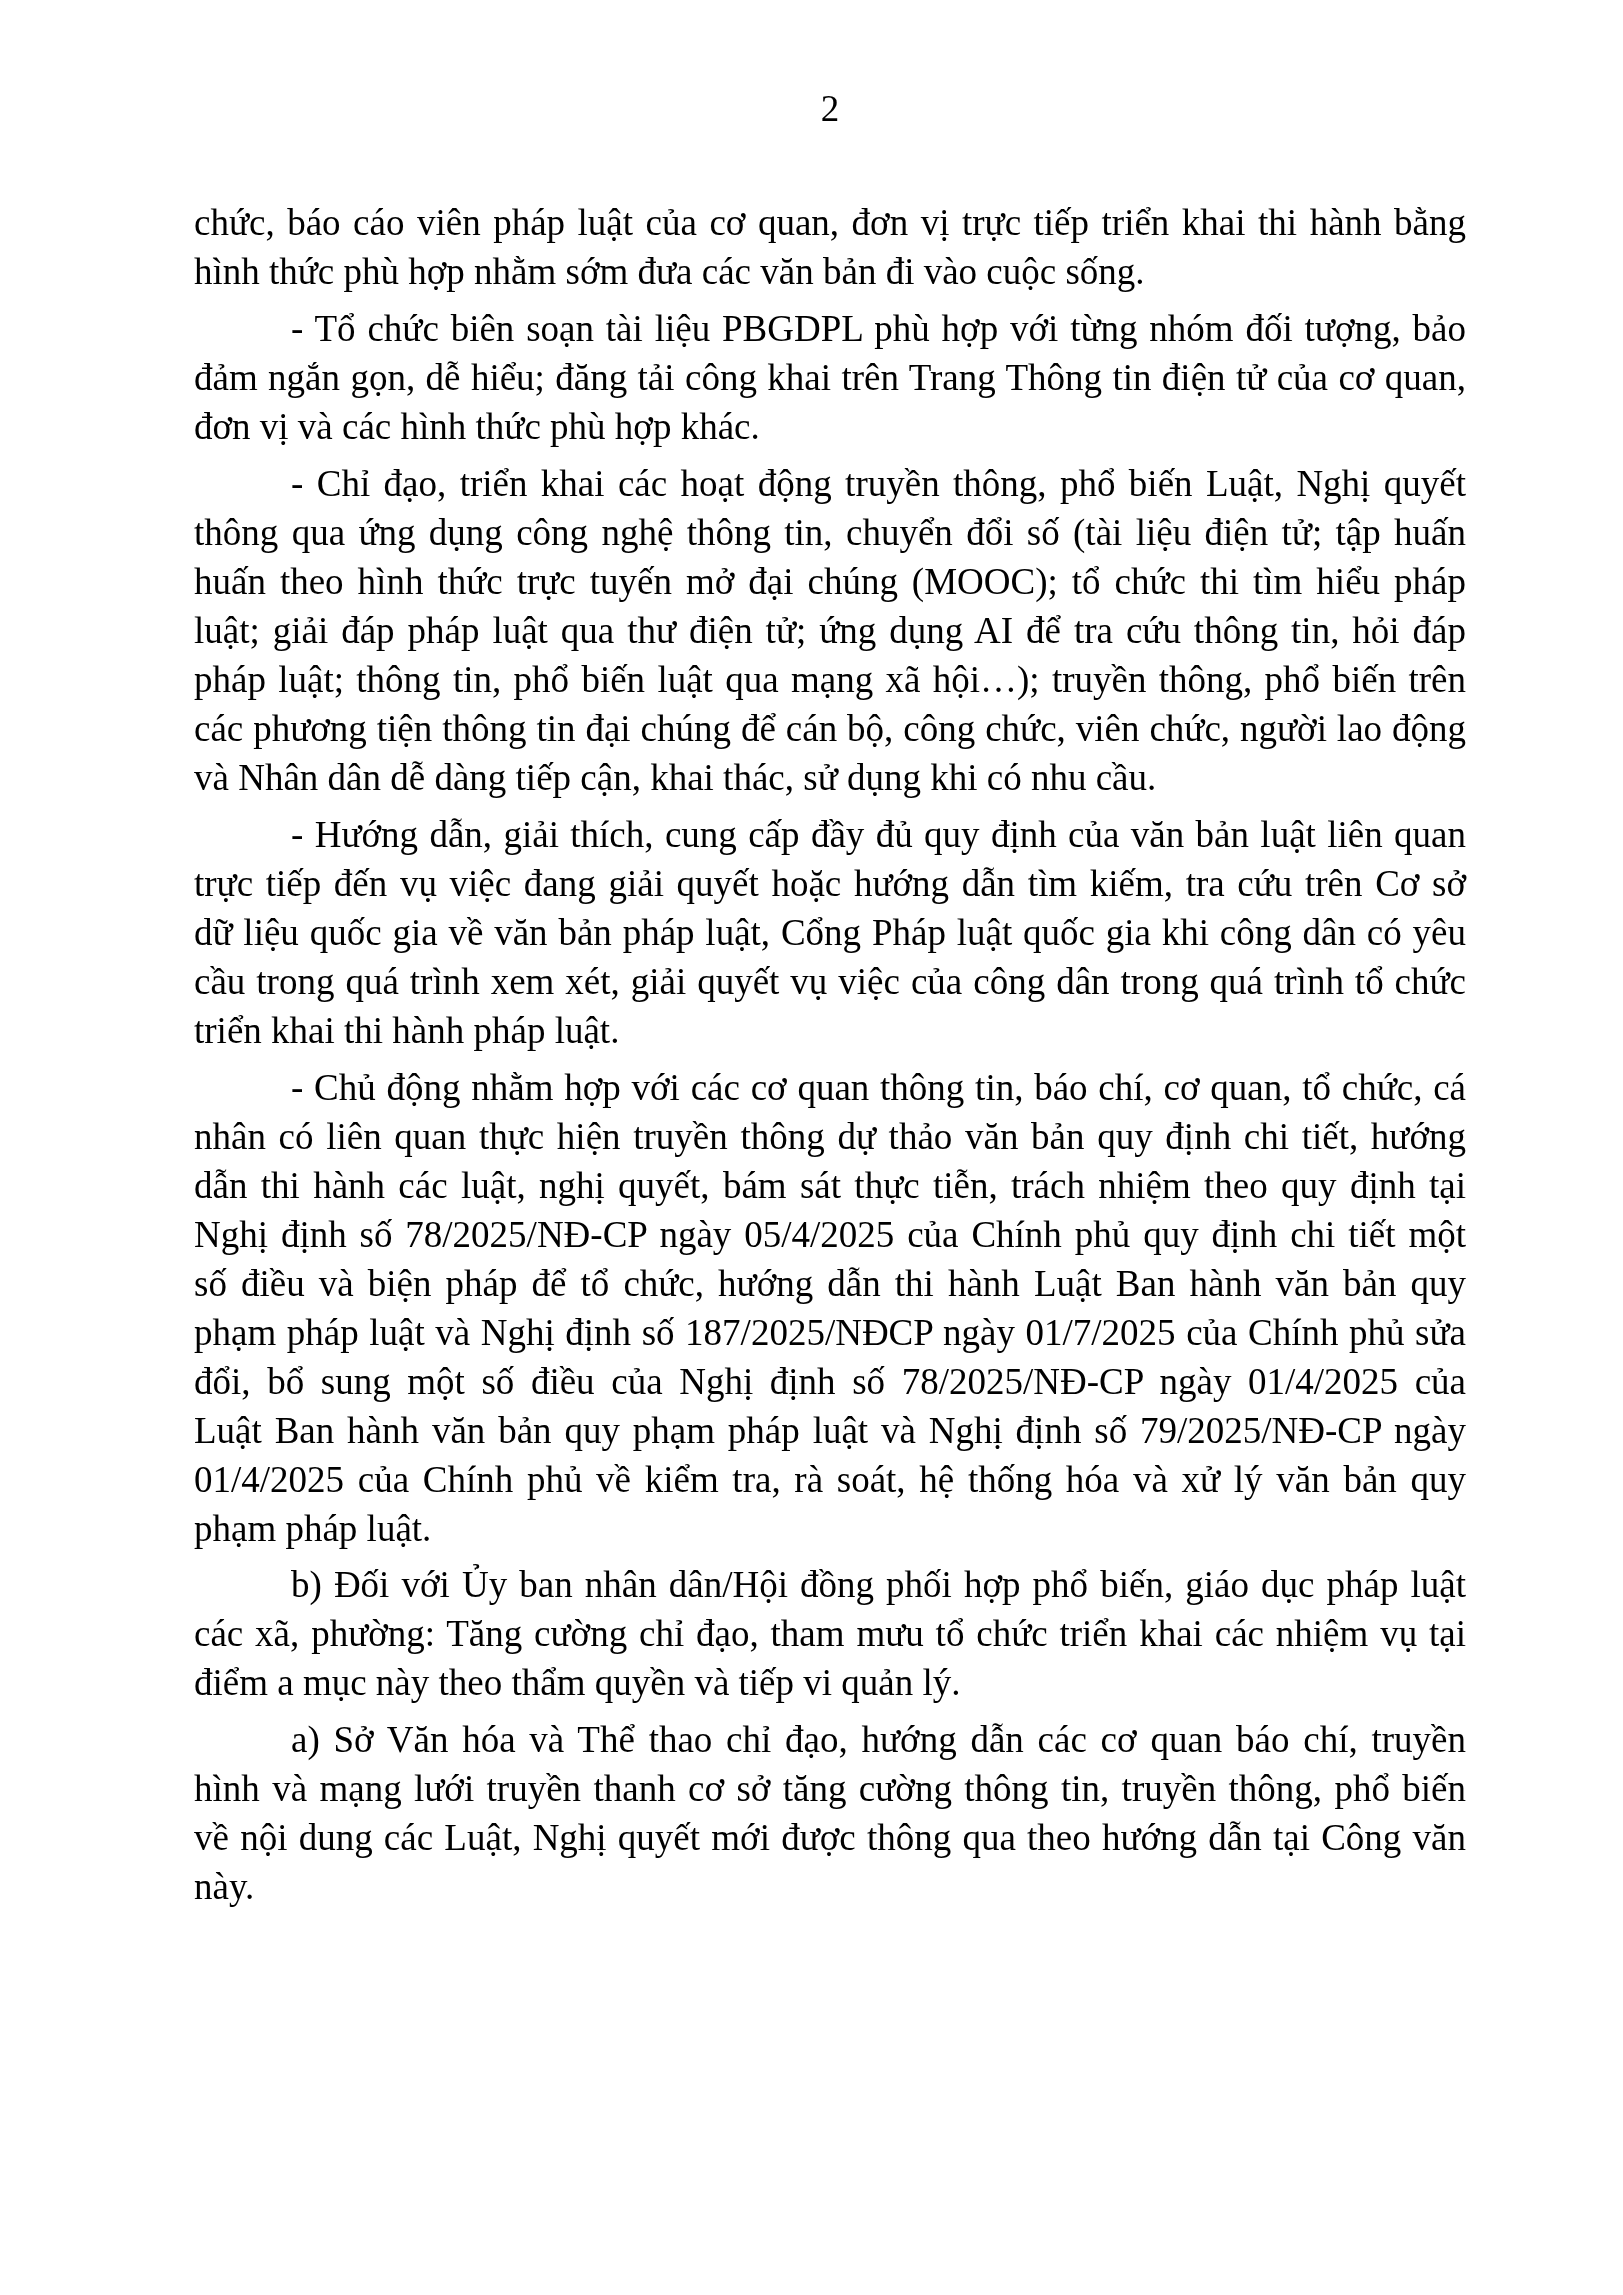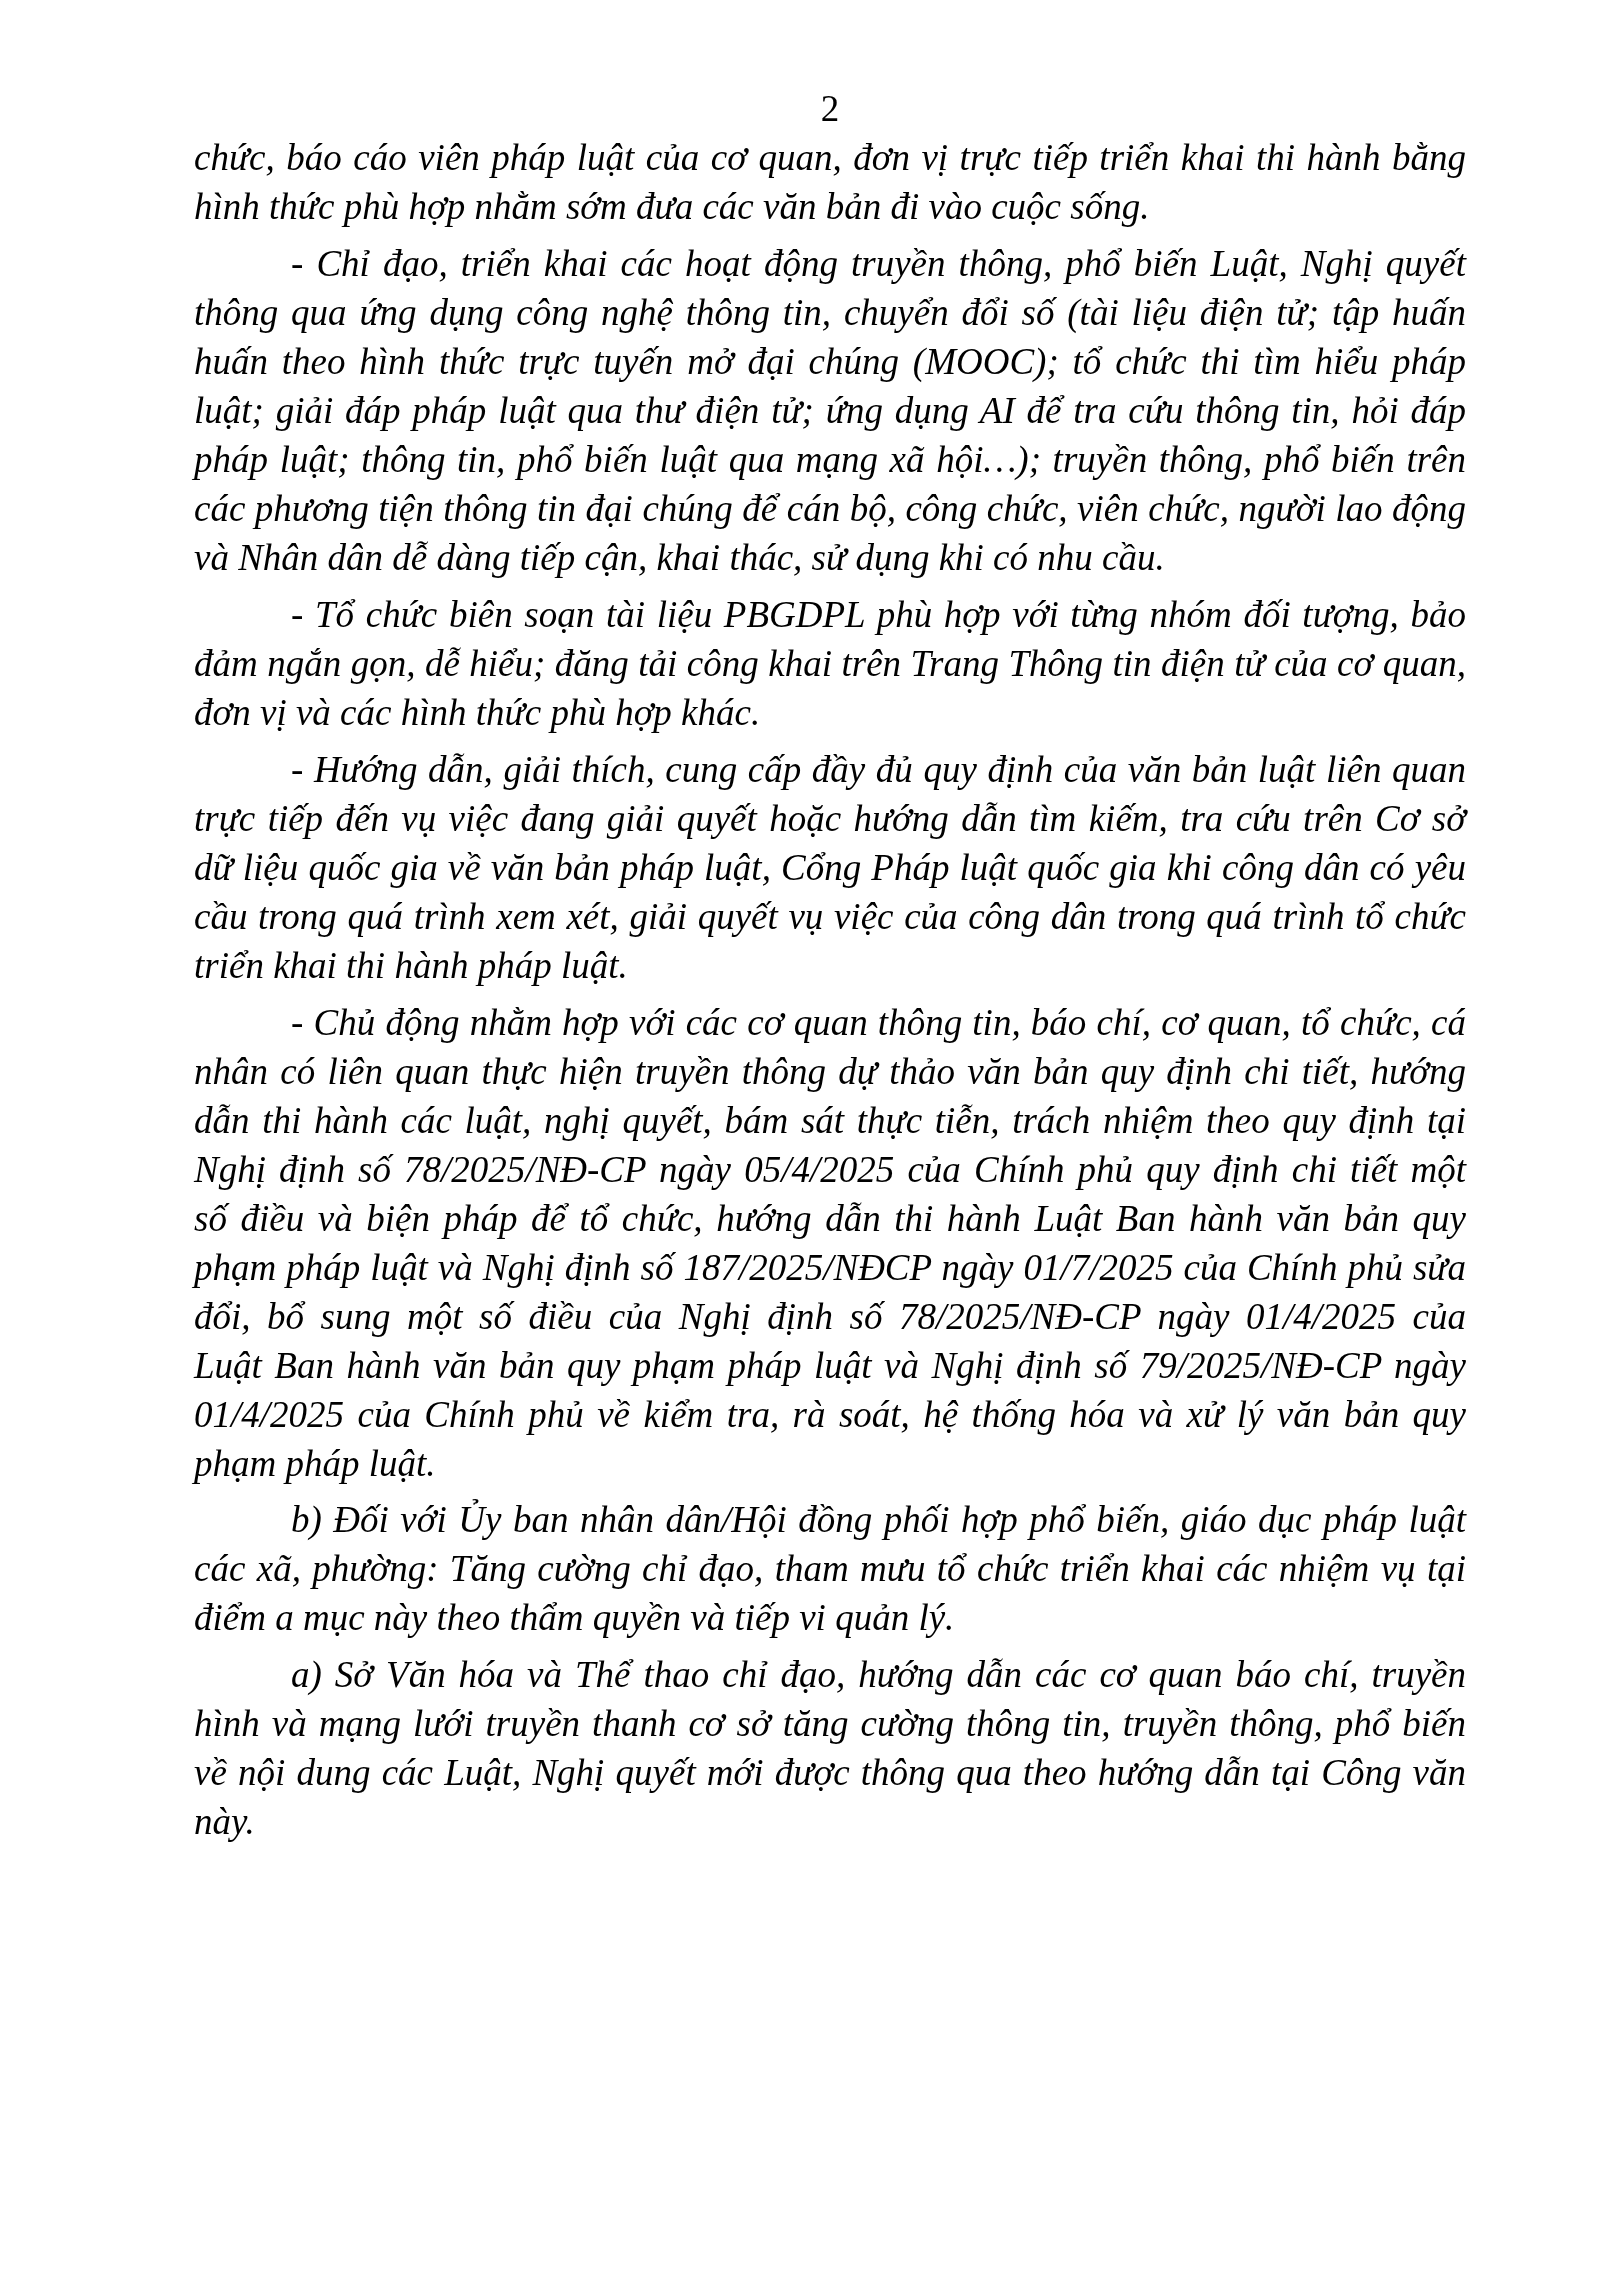--- a/index.html
+++ b/index.html
@@ -22,22 +22,22 @@
     padding-left: 194px;
     padding-right: 157px;
   }
   .page-header {
     margin-top: 84px;
     text-align: center;
     font-size: 37px;
     line-height: 49px;
   }
   .body-text {
+    margin-top: 65px;
     font-size: 37px;
-    font-style: italic;
   }
   .para {
     margin: 0;
   }
   .para + .para {
     margin-top: 7.9px;
   }
   .line {
     line-height: 49px;
     height: 49px;
@@ -61,32 +61,32 @@
 
 <div class="page">
   <div class="content">
     <div class="page-header">2</div>
     <div class="body-text" id="paragraphs">
         <div class="para">
           <div class="line first">chức, báo cáo viên pháp luật của cơ quan, đơn vị trực tiếp triển khai thi hành bằng</div>
           <div class="line last">hình thức phù hợp nhằm sớm đưa các văn bản đi vào cuộc sống.</div>
         </div>
         <div class="para indent">
+          <div class="line first">- Tổ chức biên soạn tài liệu PBGDPL phù hợp với từng nhóm đối tượng, bảo</div>
+          <div class="line">đảm ngắn gọn, dễ hiểu; đăng tải công khai trên Trang Thông tin điện tử của cơ quan,</div>
+          <div class="line last">đơn vị và các hình thức phù hợp khác.</div>
+        </div>
+        <div class="para indent">
           <div class="line first">- Chỉ đạo, triển khai các hoạt động truyền thông, phổ biến Luật, Nghị quyết</div>
           <div class="line">thông qua ứng dụng công nghệ thông tin, chuyển đổi số (tài liệu điện tử; tập huấn</div>
           <div class="line">huấn theo hình thức trực tuyến mở đại chúng (MOOC); tổ chức thi tìm hiểu pháp</div>
           <div class="line">luật; giải đáp pháp luật qua thư điện tử; ứng dụng AI để tra cứu thông tin, hỏi đáp</div>
           <div class="line">pháp luật; thông tin, phổ biến luật qua mạng xã hội…); truyền thông, phổ biến trên</div>
           <div class="line">các phương tiện thông tin đại chúng để cán bộ, công chức, viên chức, người lao động</div>
           <div class="line last">và Nhân dân dễ dàng tiếp cận, khai thác, sử dụng khi có nhu cầu.</div>
-        </div>
-        <div class="para indent">
-          <div class="line first">- Tổ chức biên soạn tài liệu PBGDPL phù hợp với từng nhóm đối tượng, bảo</div>
-          <div class="line">đảm ngắn gọn, dễ hiểu; đăng tải công khai trên Trang Thông tin điện tử của cơ quan,</div>
-          <div class="line last">đơn vị và các hình thức phù hợp khác.</div>
         </div>
         <div class="para indent">
           <div class="line first">- Hướng dẫn, giải thích, cung cấp đầy đủ quy định của văn bản luật liên quan</div>
           <div class="line">trực tiếp đến vụ việc đang giải quyết hoặc hướng dẫn tìm kiếm, tra cứu trên Cơ sở</div>
           <div class="line">dữ liệu quốc gia về văn bản pháp luật, Cổng Pháp luật quốc gia khi công dân có yêu</div>
           <div class="line">cầu trong quá trình xem xét, giải quyết vụ việc của công dân trong quá trình tổ chức</div>
           <div class="line last">triển khai thi hành pháp luật.</div>
         </div>
         <div class="para indent">
           <div class="line first">- Chủ động nhằm hợp với các cơ quan thông tin, báo chí, cơ quan, tổ chức, cá</div>

